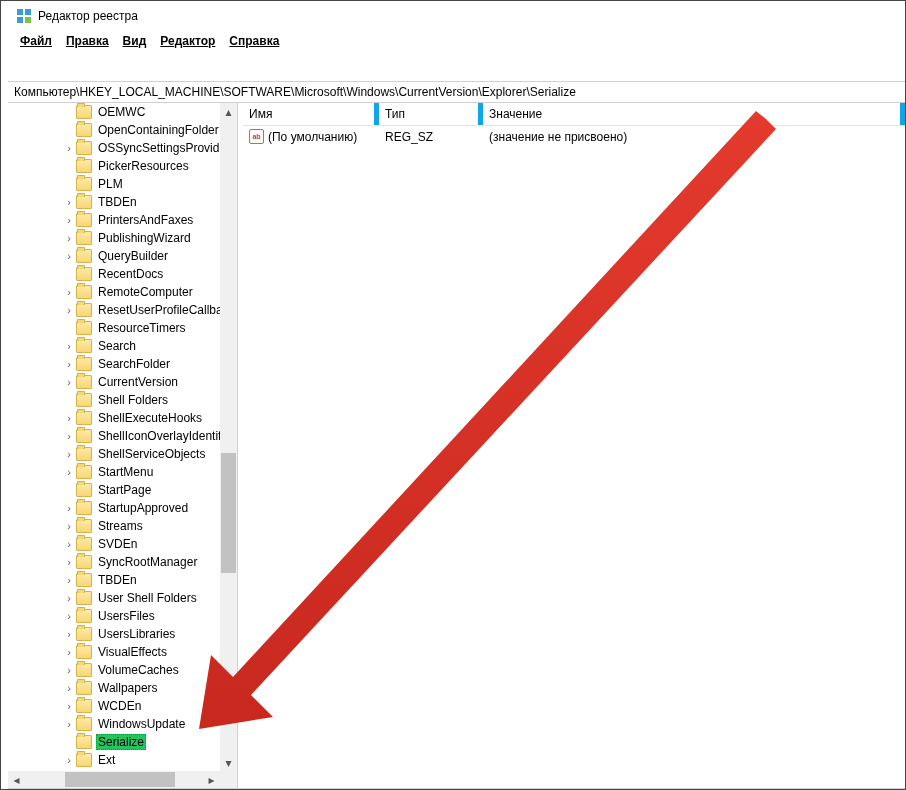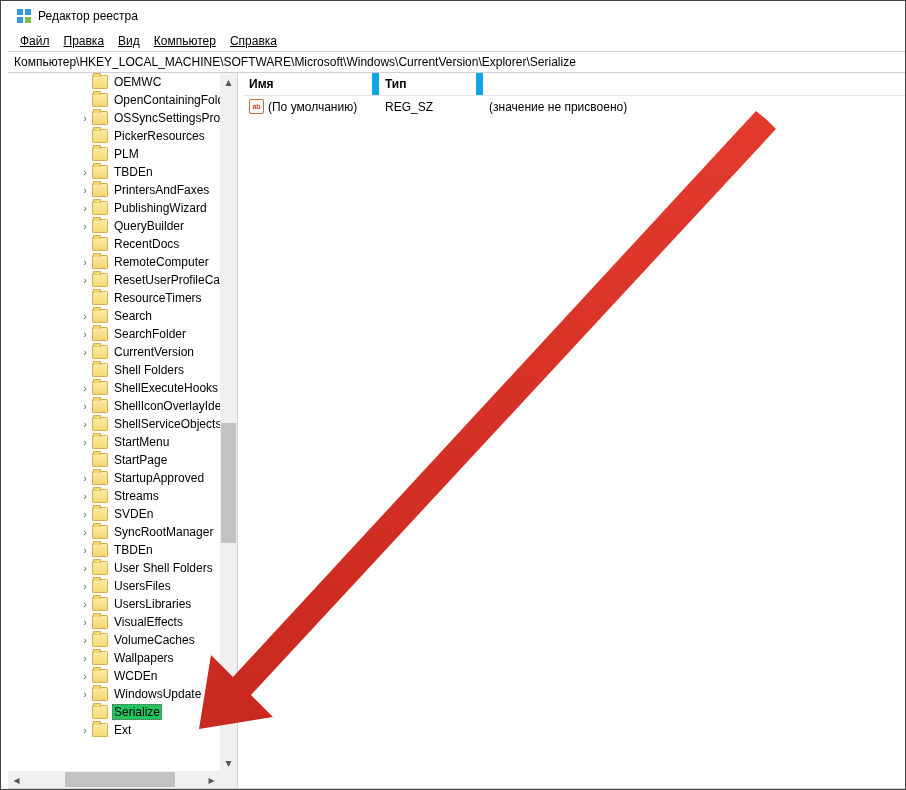--- a/index.html
+++ b/index.html
@@ -4,51 +4,51 @@
 <style>
 * { margin:0; padding:0; box-sizing:border-box; }
 body { font-family:'Segoe UI',Tahoma,sans-serif; font-size:12px; color:#000; background:#fff; }
 .window { width:906px; height:790px; border:1px solid #444; background:#fff; display:flex; flex-direction:column; position:relative;padding-left:7px; }
 
 .titlebar { height:30px; display:flex; align-items:center; padding:0 8px; background:#fff; }
 .title-icon { width:16px; height:16px; margin-right:6px; }
 .title-text { font-size:12px; }
 
 .menubar { height:20px; display:flex; align-items:center; padding:0 6px; gap:2px; }
-.menu-item { padding:2px 6px; cursor:default; }
+.menu-item { padding:2px 6px; cursor:default;font-weight:bold; }
 .menu-item .accel { text-decoration:underline; }
 
-.pathbar { height:22px; border-top:1px solid #d0d0d0; border-bottom:1px solid #d0d0d0; display:flex; align-items:center; padding:0 6px; font-size:12px; }
+.pathbar { height:22px; border-top:1px solid #d0d0d0; border-bottom:1px solid #d0d0d0; display:flex; align-items:center; padding:0 6px; font-size:12px;margin-top:30px; }
 
 .content { flex:1; display:flex; overflow:hidden; border-bottom:1px solid #d0d0d0; }
 .splitter { width:5px; background:#fff; cursor:col-resize; border-left:1px solid #fff; }
 
 .tree-pane { width:230px; display:flex; flex-direction:column; position:relative; border-right:1px solid #d0d0d0;}
 .tree-body { flex:1; overflow:hidden; position:relative; }
-.tree-list { position:absolute; top:0; left:0; right:17px; bottom:17px; overflow:hidden;margin-left:16px; }
+.tree-list { position:absolute; top:0; left:0; right:17px; bottom:17px; overflow:hidden; }
 .tree-row { height:18px; display:flex; align-items:center; white-space:nowrap; }
 .expander { width:14px; height:14px; display:flex; align-items:center; justify-content:center; color:#666; font-size:11px; margin-left:54px; cursor:default; flex-shrink:0;}
 .expander.blank { color:transparent; }
 .folder-icon { width:16px; height:14px; margin-right:4px; flex-shrink:0; background:linear-gradient(#ffe9a6,#f7d774); border:1px solid #d6b24a; border-radius:1px; position:relative;}
 .folder-icon:before { content:""; position:absolute; top:-3px; left:0; width:6px; height:3px; background:#f7d774; border:1px solid #d6b24a; border-bottom:none; border-radius:1px 1px 0 0;}
 .node-label { font-size:12px; padding:0 2px; }
 .node-label.selected { background:#22c55e; border:1px dotted #666; padding:0 1px;}
 
 .tree-vscroll { position:absolute; top:0; right:0; width:17px; bottom:17px; background:#f0f0f0; }
 .tree-vscroll .btn { height:17px; background:#f0f0f0; display:flex; align-items:center; justify-content:center; color:#555;}
 .tree-vscroll .thumb { position:absolute; left:1px; right:1px; top:350px; height:120px; background:#c2c2c2; border-radius:0;}
 .tree-hscroll { position:absolute; left:0; bottom:0; right:17px; height:17px; background:#f0f0f0; display:flex;}
 .tree-hscroll .btn { width:17px; background:#f0f0f0; display:flex; align-items:center; justify-content:center; color:#555;}
 .tree-hscroll .track { flex:1; position:relative;}
 .tree-hscroll .thumb { position:absolute; top:1px; bottom:1px; left:40px; width:110px; background:#c2c2c2;}
 .tree-corner { position:absolute; right:0; bottom:0; width:17px; height:17px; background:#f0f0f0;}
 
 .list-pane { flex:1; display:flex; flex-direction:column; }
 .list-header { height:23px; display:flex; border-bottom:1px solid #e5e5e5; }
-.col { padding:4px 6px; font-size:12px; border-right:7px solid #0ea5e9;font-weight:bold; }
+.col { padding:4px 6px; font-size:12px; border-right:5px solid #0ea5e9; }
 .col-name { width:136px; }
 .col-type { width:104px; }
 .col-value { flex:1; }
 .list-body { flex:1; }
 .list-row { height:18px; display:flex; align-items:flex-end; }
 .cell { padding:0 6px; font-size:12px; }
 .cell-name { width:136px; display:flex; align-items:center; gap:4px;}
 .cell-type { width:104px; }
 .cell-value { flex:1; }
 .string-icon { width:15px; height:15px; background:#fff; border:1px solid #c07030; border-radius:2px; display:flex; align-items:center; justify-content:center; font-size:7px; font-weight:bold; color:#d04020; flex-shrink:0;}
@@ -67,21 +67,21 @@
       <rect x="1" y="9" width="6" height="6" fill="#3a9bdc"></rect>
       <rect x="9" y="9" width="6" height="6" fill="#7fc24b"></rect>
     </svg>
     <span class="title-text">Редактор реестра</span>
   </div>
 
   <div class="menubar">
     <span class="menu-item"><span class="accel">Файл</span></span>
     <span class="menu-item"><span class="accel">Правка</span></span>
     <span class="menu-item"><span class="accel">Вид</span></span>
-    <span class="menu-item"><span class="accel">Компьютер</span></span>
+    <span class="menu-item"><span class="accel">Редактор</span></span>
     <span class="menu-item"><span class="accel">Справка</span></span>
   </div>
 
   <div class="pathbar">
     <span>Компьютер\HKEY_LOCAL_MACHINE\SOFTWARE\Microsoft\Windows\CurrentVersion\Explorer\Serialize</span>
   </div>
 
   <div class="content">
 
     <div class="tree-pane">
@@ -288,20 +288,21 @@
         <div class="tree-corner"></div>
       </div>
     </div>
 
     <div class="splitter"></div>
 
     <div class="list-pane">
       <div class="list-header">
         <div class="col col-name">Имя</div>
         <div class="col col-type">Тип</div>
+        <div class="col col-value">Значение</div>
       </div>
       <div class="list-body" id="list-body">
           <div class="list-row">
             <div class="cell cell-name">
               <span class="string-icon">ab</span>
               <span>(По умолчанию)</span>
             </div>
             <div class="cell cell-type">REG_SZ</div>
             <div class="cell cell-value">(значение не присвоено)</div>
           </div>

